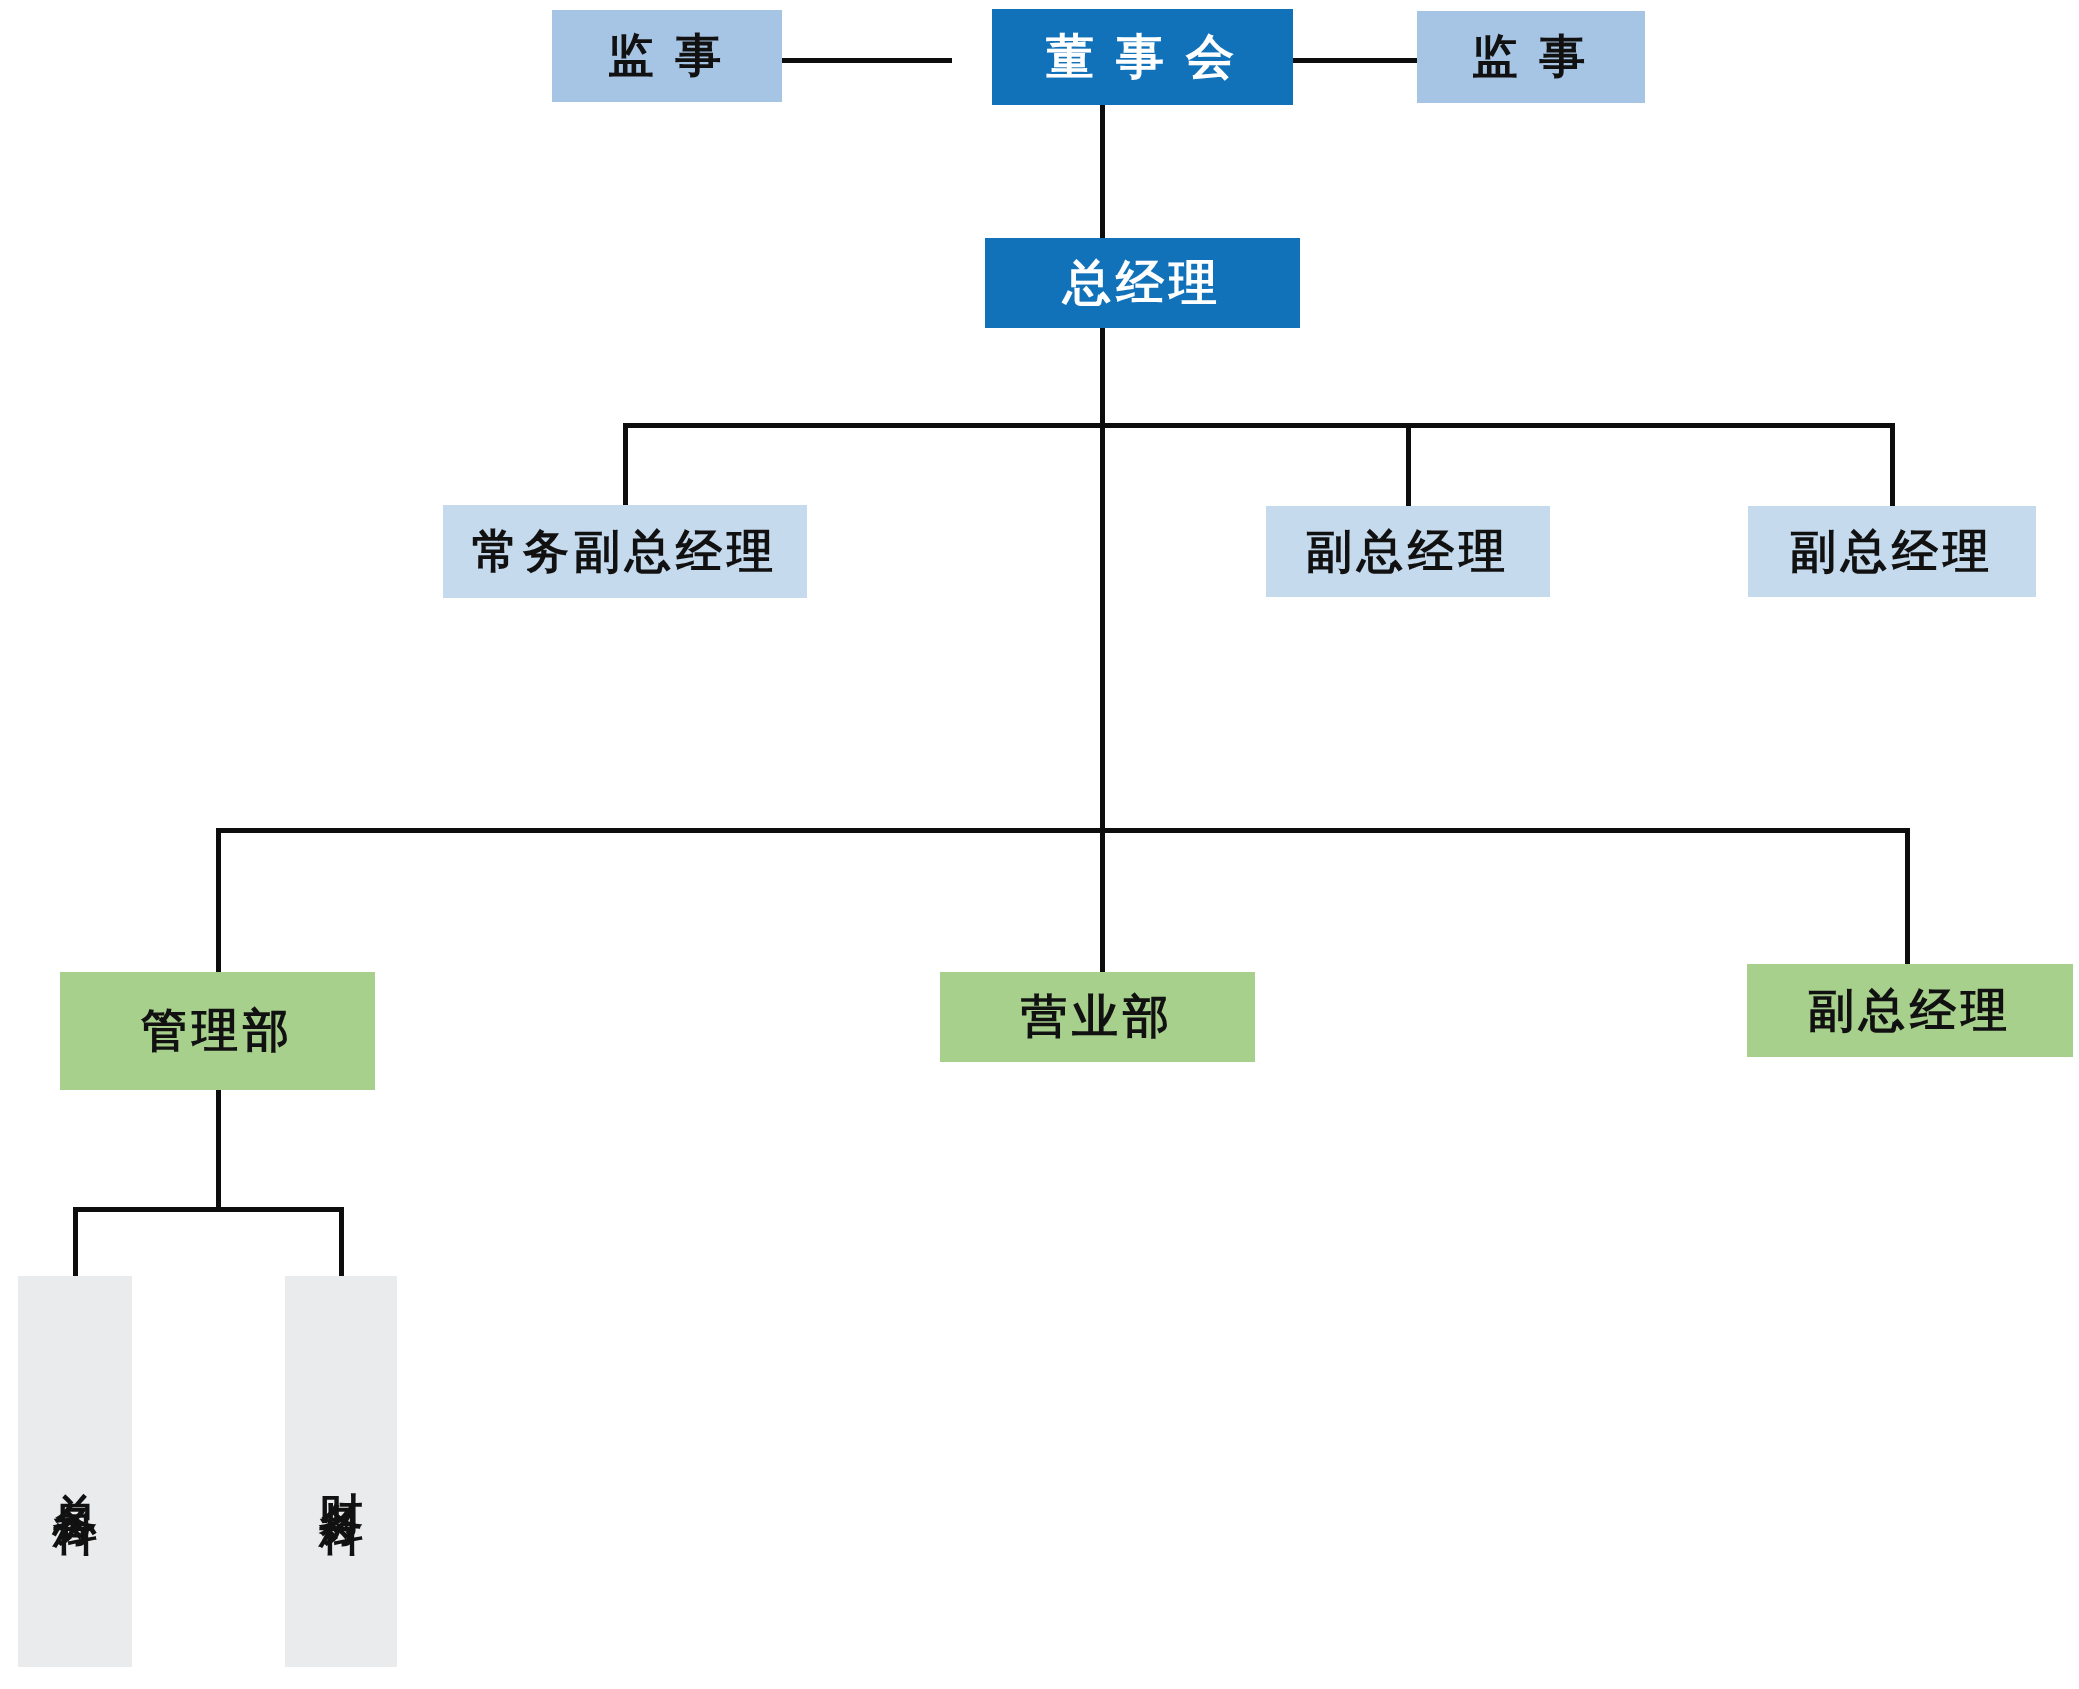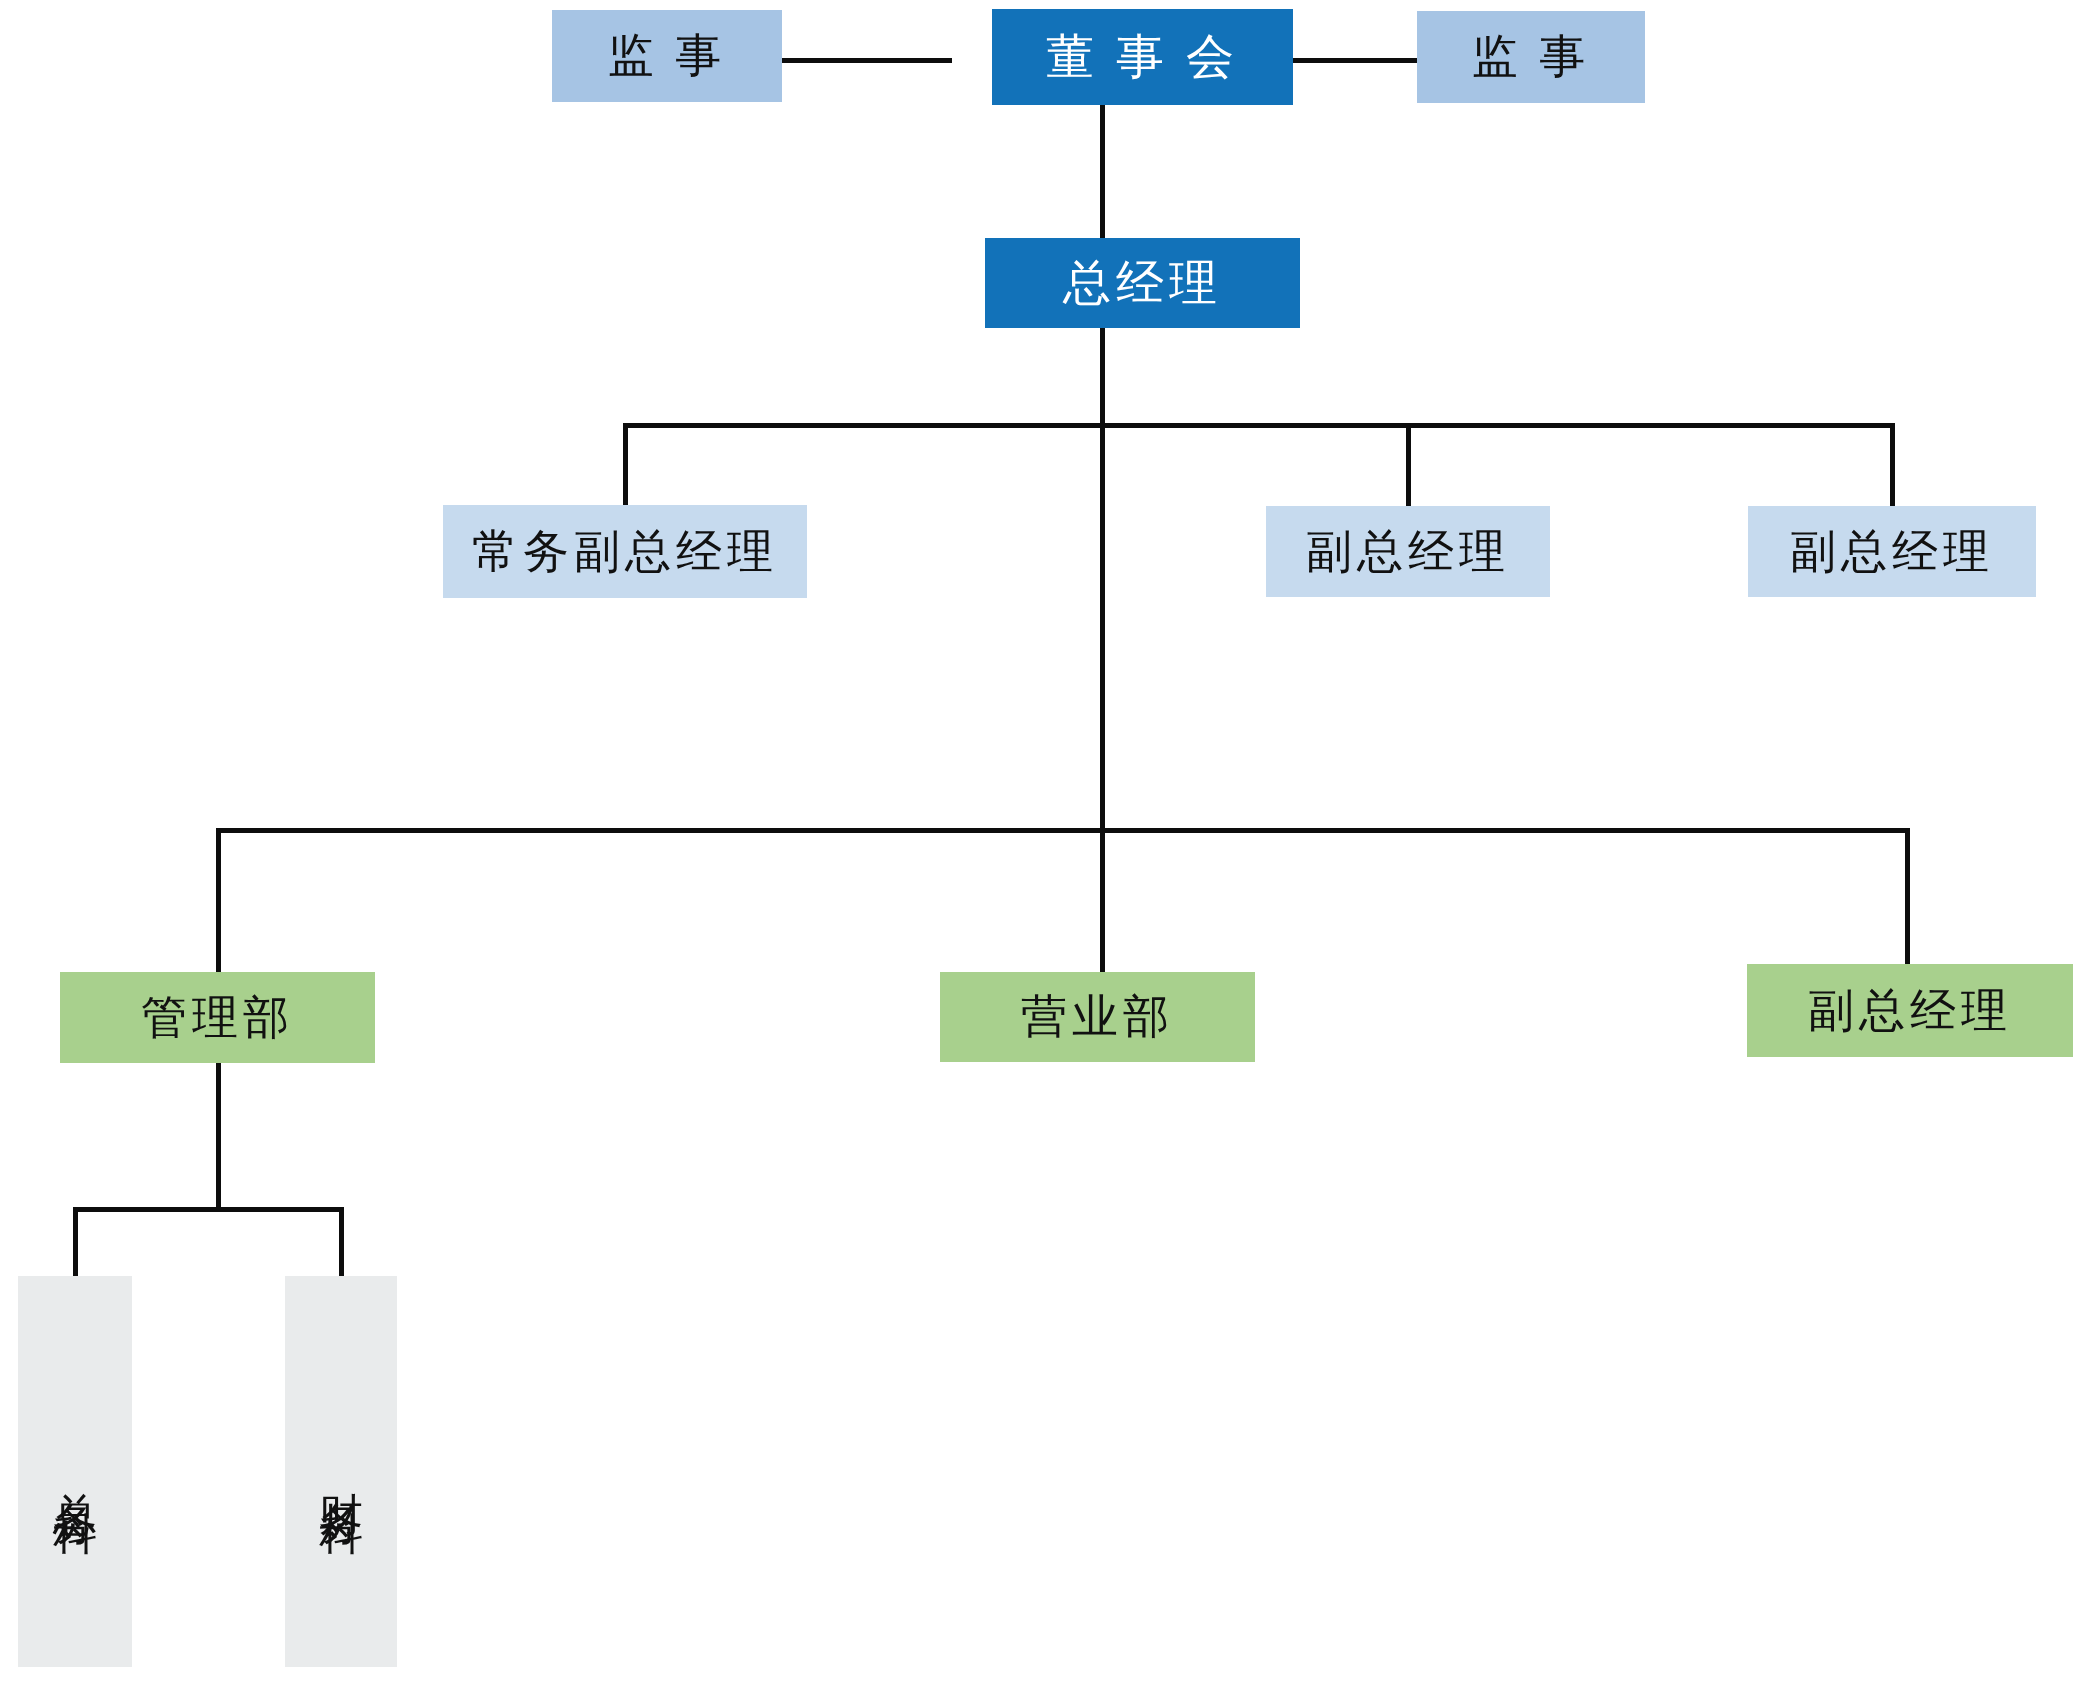--- a/index.html
+++ b/index.html
@@ -13,21 +13,21 @@
     height: 1689px;
     background: #ffffff;
     overflow: hidden;
     font-family: "Liberation Serif", "DejaVu Serif", serif;
   }
   .node {
     position: absolute;
     display: flex;
     align-items: center;
     justify-content: center;
-    font-weight: normal;
+    font-weight: bold;
     font-size: 46px;
     letter-spacing: 5px;
     color: #111111;
     text-align: center;
     white-space: nowrap;
   }
   .node.dark-blue  { background: #1272b9; color: #ffffff; margin-left: 40px; }
   .node.light-blue { background: #a6c4e4; }
   .node.pale-blue  { background: #c6daee; }
   .node.green      { background: #a8d08d; }
@@ -76,21 +76,21 @@
   <div class="node light-blue" style="left:1417px; top:11px; width:228px; height:92px;">监 事</div>
 
   <div class="node pale-blue" style="left:443px; top:505px; width:364px; height:93px;">常务副总经理</div>
 
   <div class="node dark-blue" style="left:945px; top:238px; width:315px; height:90px; font-size:48px;">总经理</div>
 
   <div class="node pale-blue" style="left:1266px; top:506px; width:284px; height:91px;">副总经理</div>
 
   <div class="node pale-blue" style="left:1748px; top:506px; width:288px; height:91px;">副总经理</div>
 
-  <div class="node green" style="left:60px; top:972px; width:315px; height:91px;">管理部</div>
+  <div class="node green" style="left:60px; top:972px; width:315px; height:118px;">管理部</div>
 
   <div class="node green" style="left:940px; top:972px; width:315px; height:90px;">营业部</div>
 
   <div class="node green" style="left:1747px; top:964px; width:326px; height:93px;">副总经理</div>
 
   <div class="node gray vertical" style="left:18px; top:1276px; width:114px; height:391px;">总务科</div>
 
   <div class="node gray vertical" style="left:285px; top:1276px; width:112px; height:391px;">财务科</div>
 
 </div>

